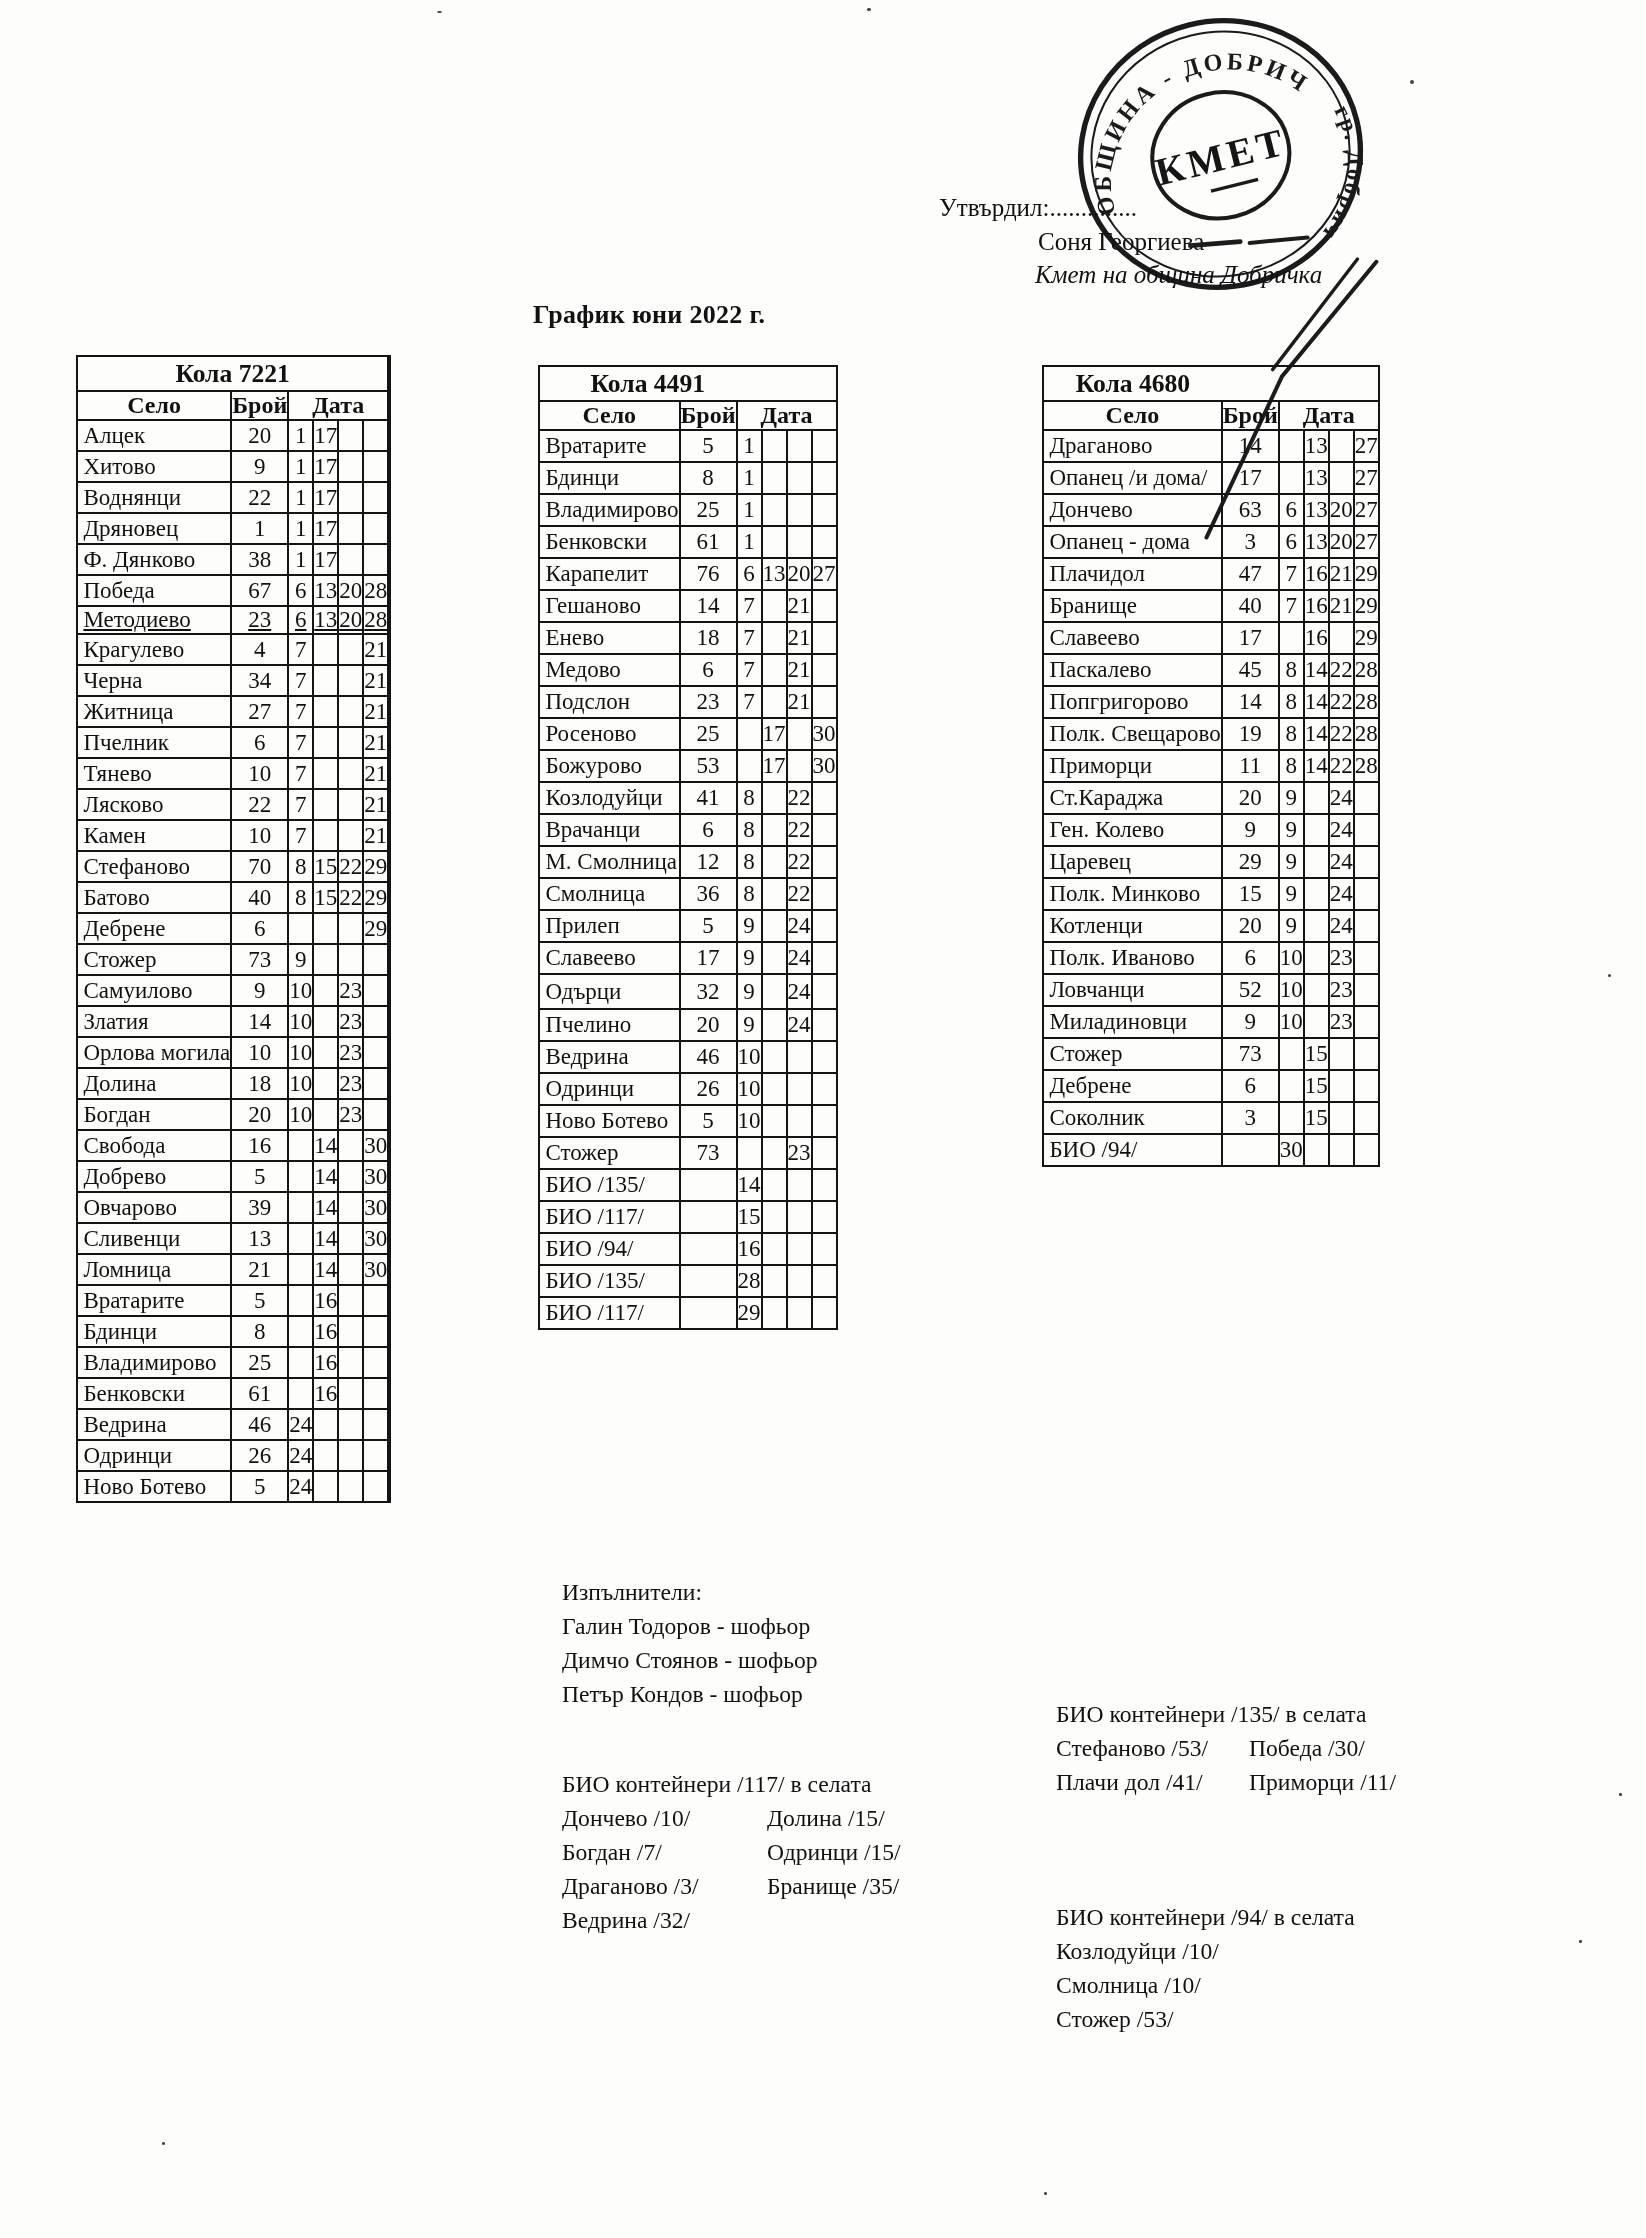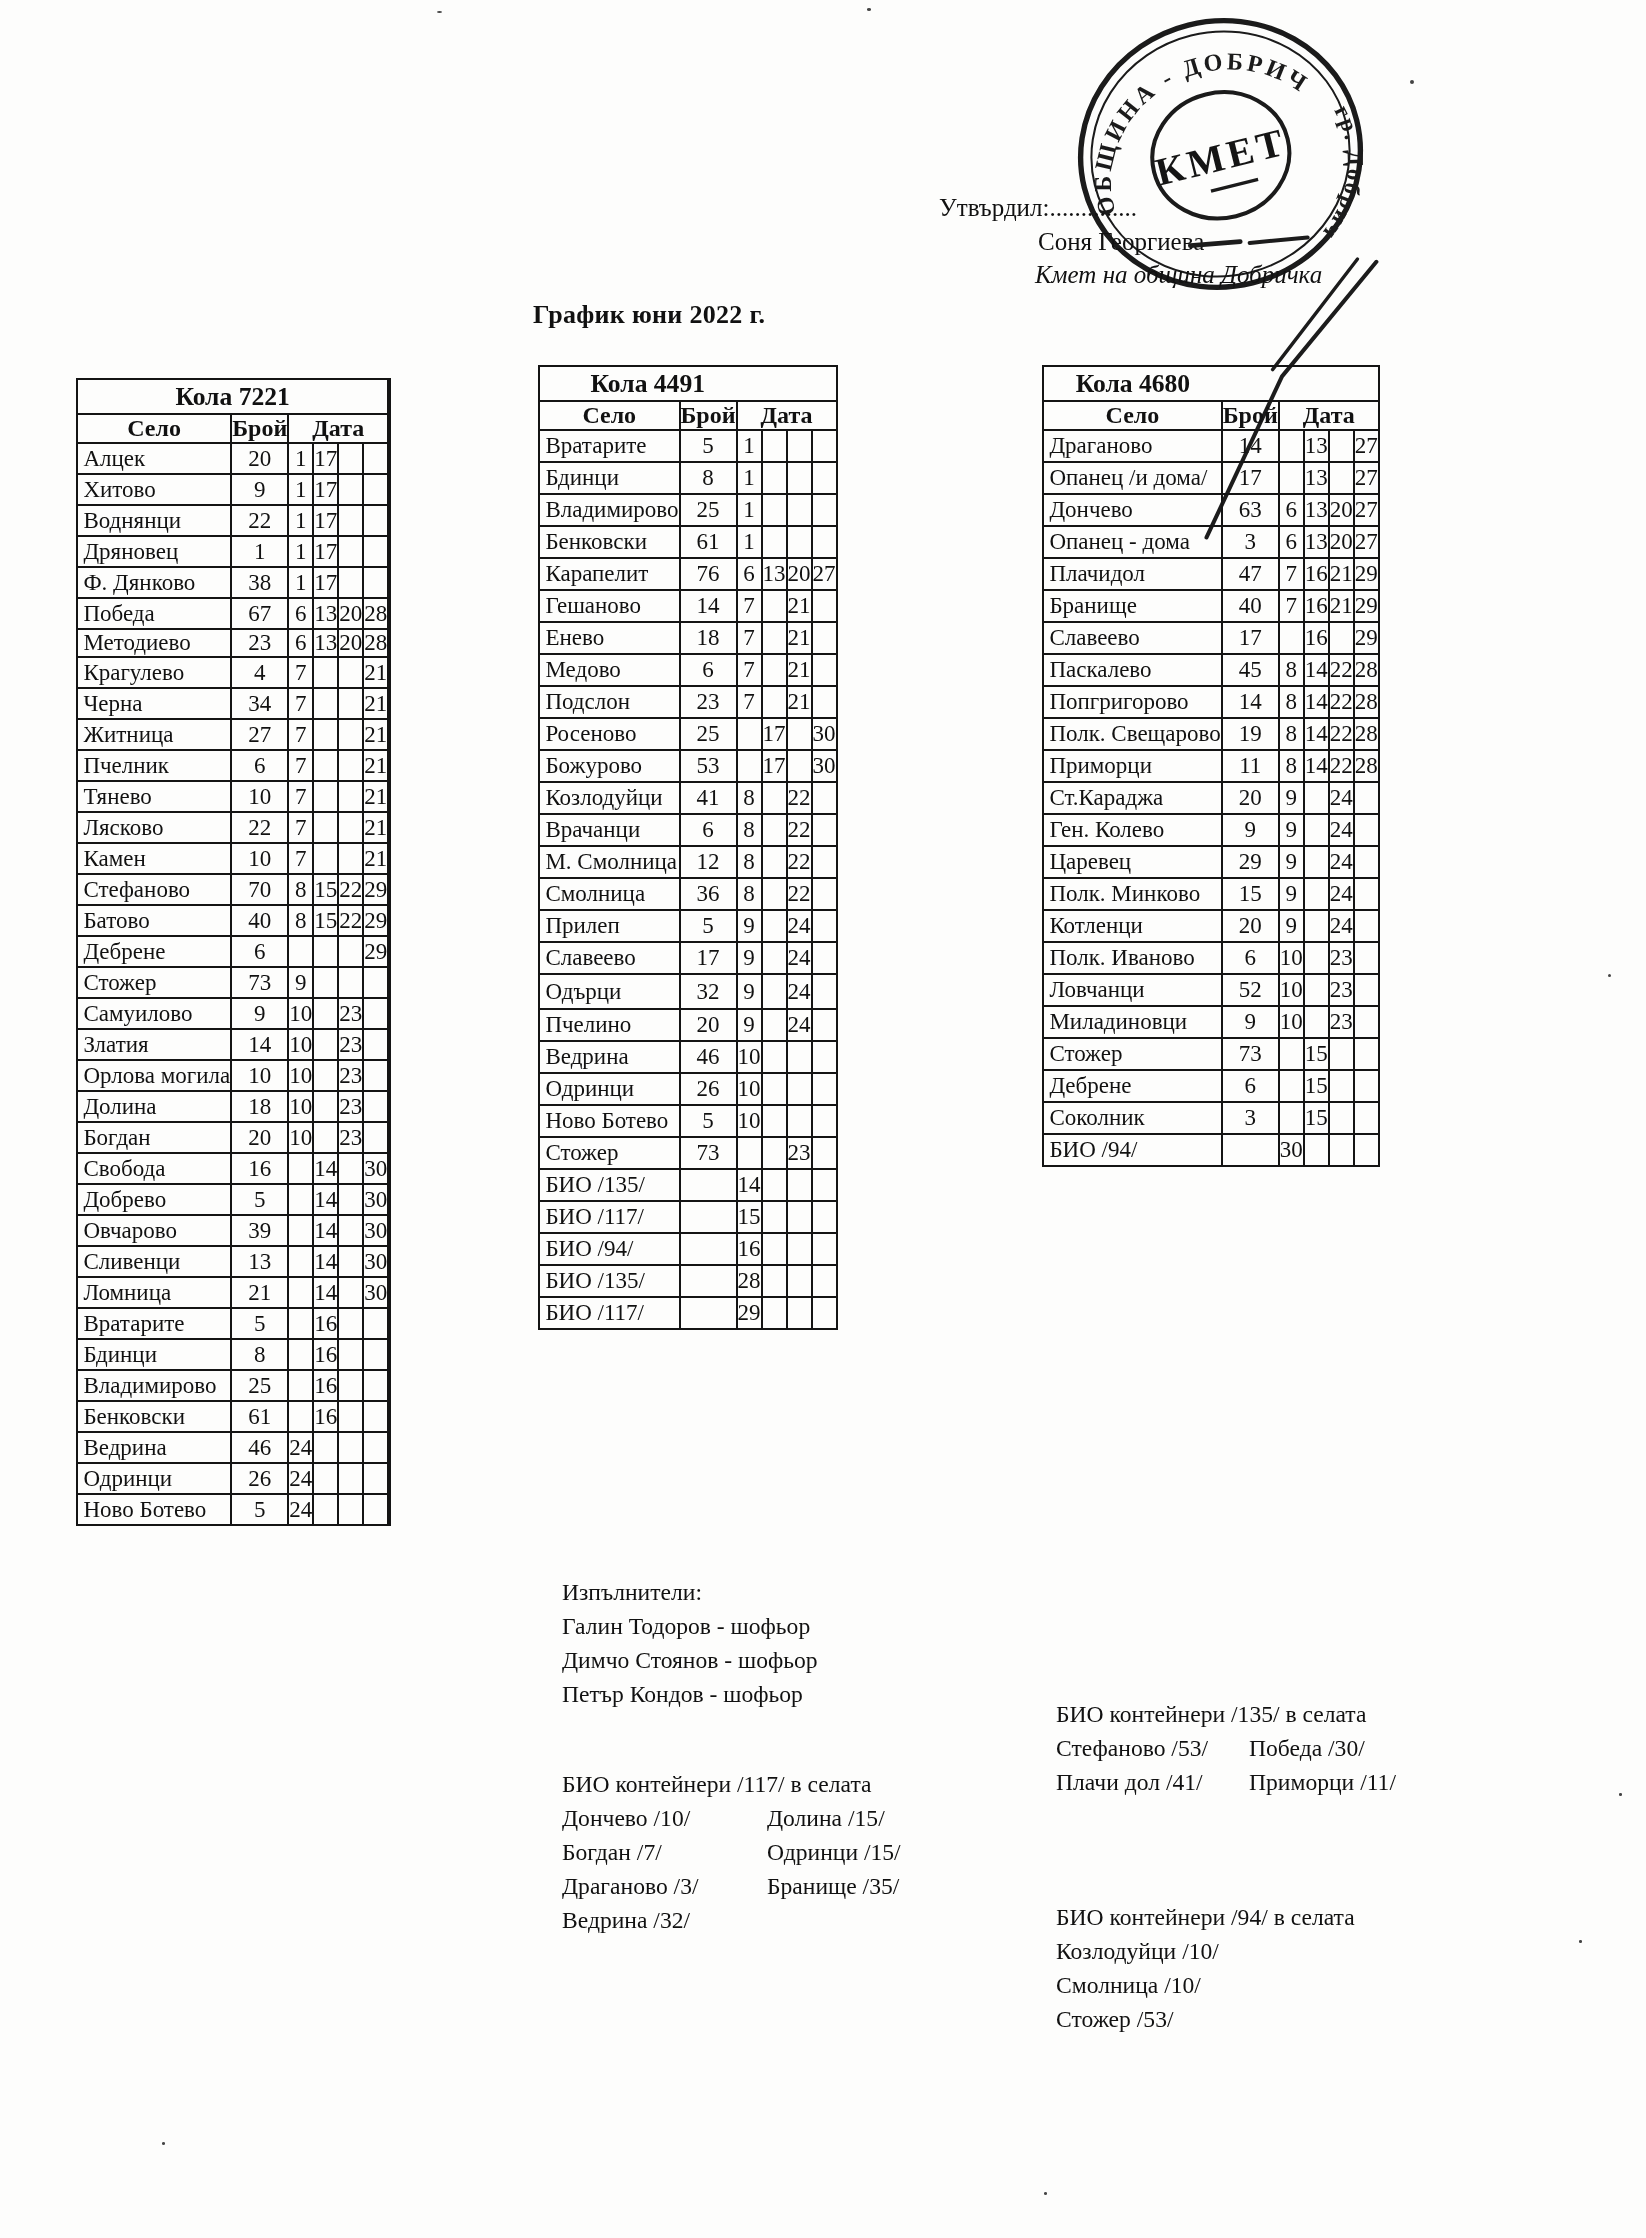--- a/index.html
+++ b/index.html
@@ -55,21 +55,21 @@
       <path d="M 2042,388 L 1902,558 L 1790,797" stroke-width="6"></path>
       <path d="M 2014,384 L 1888,548" stroke-width="5"></path>
       <path d="M 1766,364 L 1840,358" stroke-width="7"></path>
       <path d="M 1854,360 L 1940,352" stroke-width="6"></path>
     </g>
   </svg>
 
   <div class="abs doc-title" style="left:533px;top:300px;">График юни 2022 г.</div>
 
   <div id="tables-root" class="abs" style="left:0;top:0;">
-      <table class="sched" style="left: 76px; top: 378px;">
+      <table class="sched" style="left: 76px; top: 355px;">
         <colgroup>
           <col style="width: 150px;">
           <col style="width: 54px;">
           <col style="width: 38px;">
           <col style="width: 40px;">
           <col style="width: 34px;">
           <col style="width: 32px;">
           <col style="width: 112px;">
         </colgroup>
         <tbody>
@@ -130,21 +130,21 @@
           </tr>
           <tr style="height: 31px;">
             <td class="village">Победа</td>
             <td>67</td>
             <td>6</td>
             <td>13</td>
             <td>20</td>
             <td>28</td>
             <td></td>
           </tr>
-          <tr style="height: 19px;">
+          <tr style="height: 19px; text-decoration: underline;">
             <td class="village">Методиево</td>
             <td>23</td>
             <td>6</td>
             <td>13</td>
             <td>20</td>
             <td>28</td>
             <td></td>
           </tr>
           <tr style="height: 31px;">
             <td class="village">Крагулево</td>

